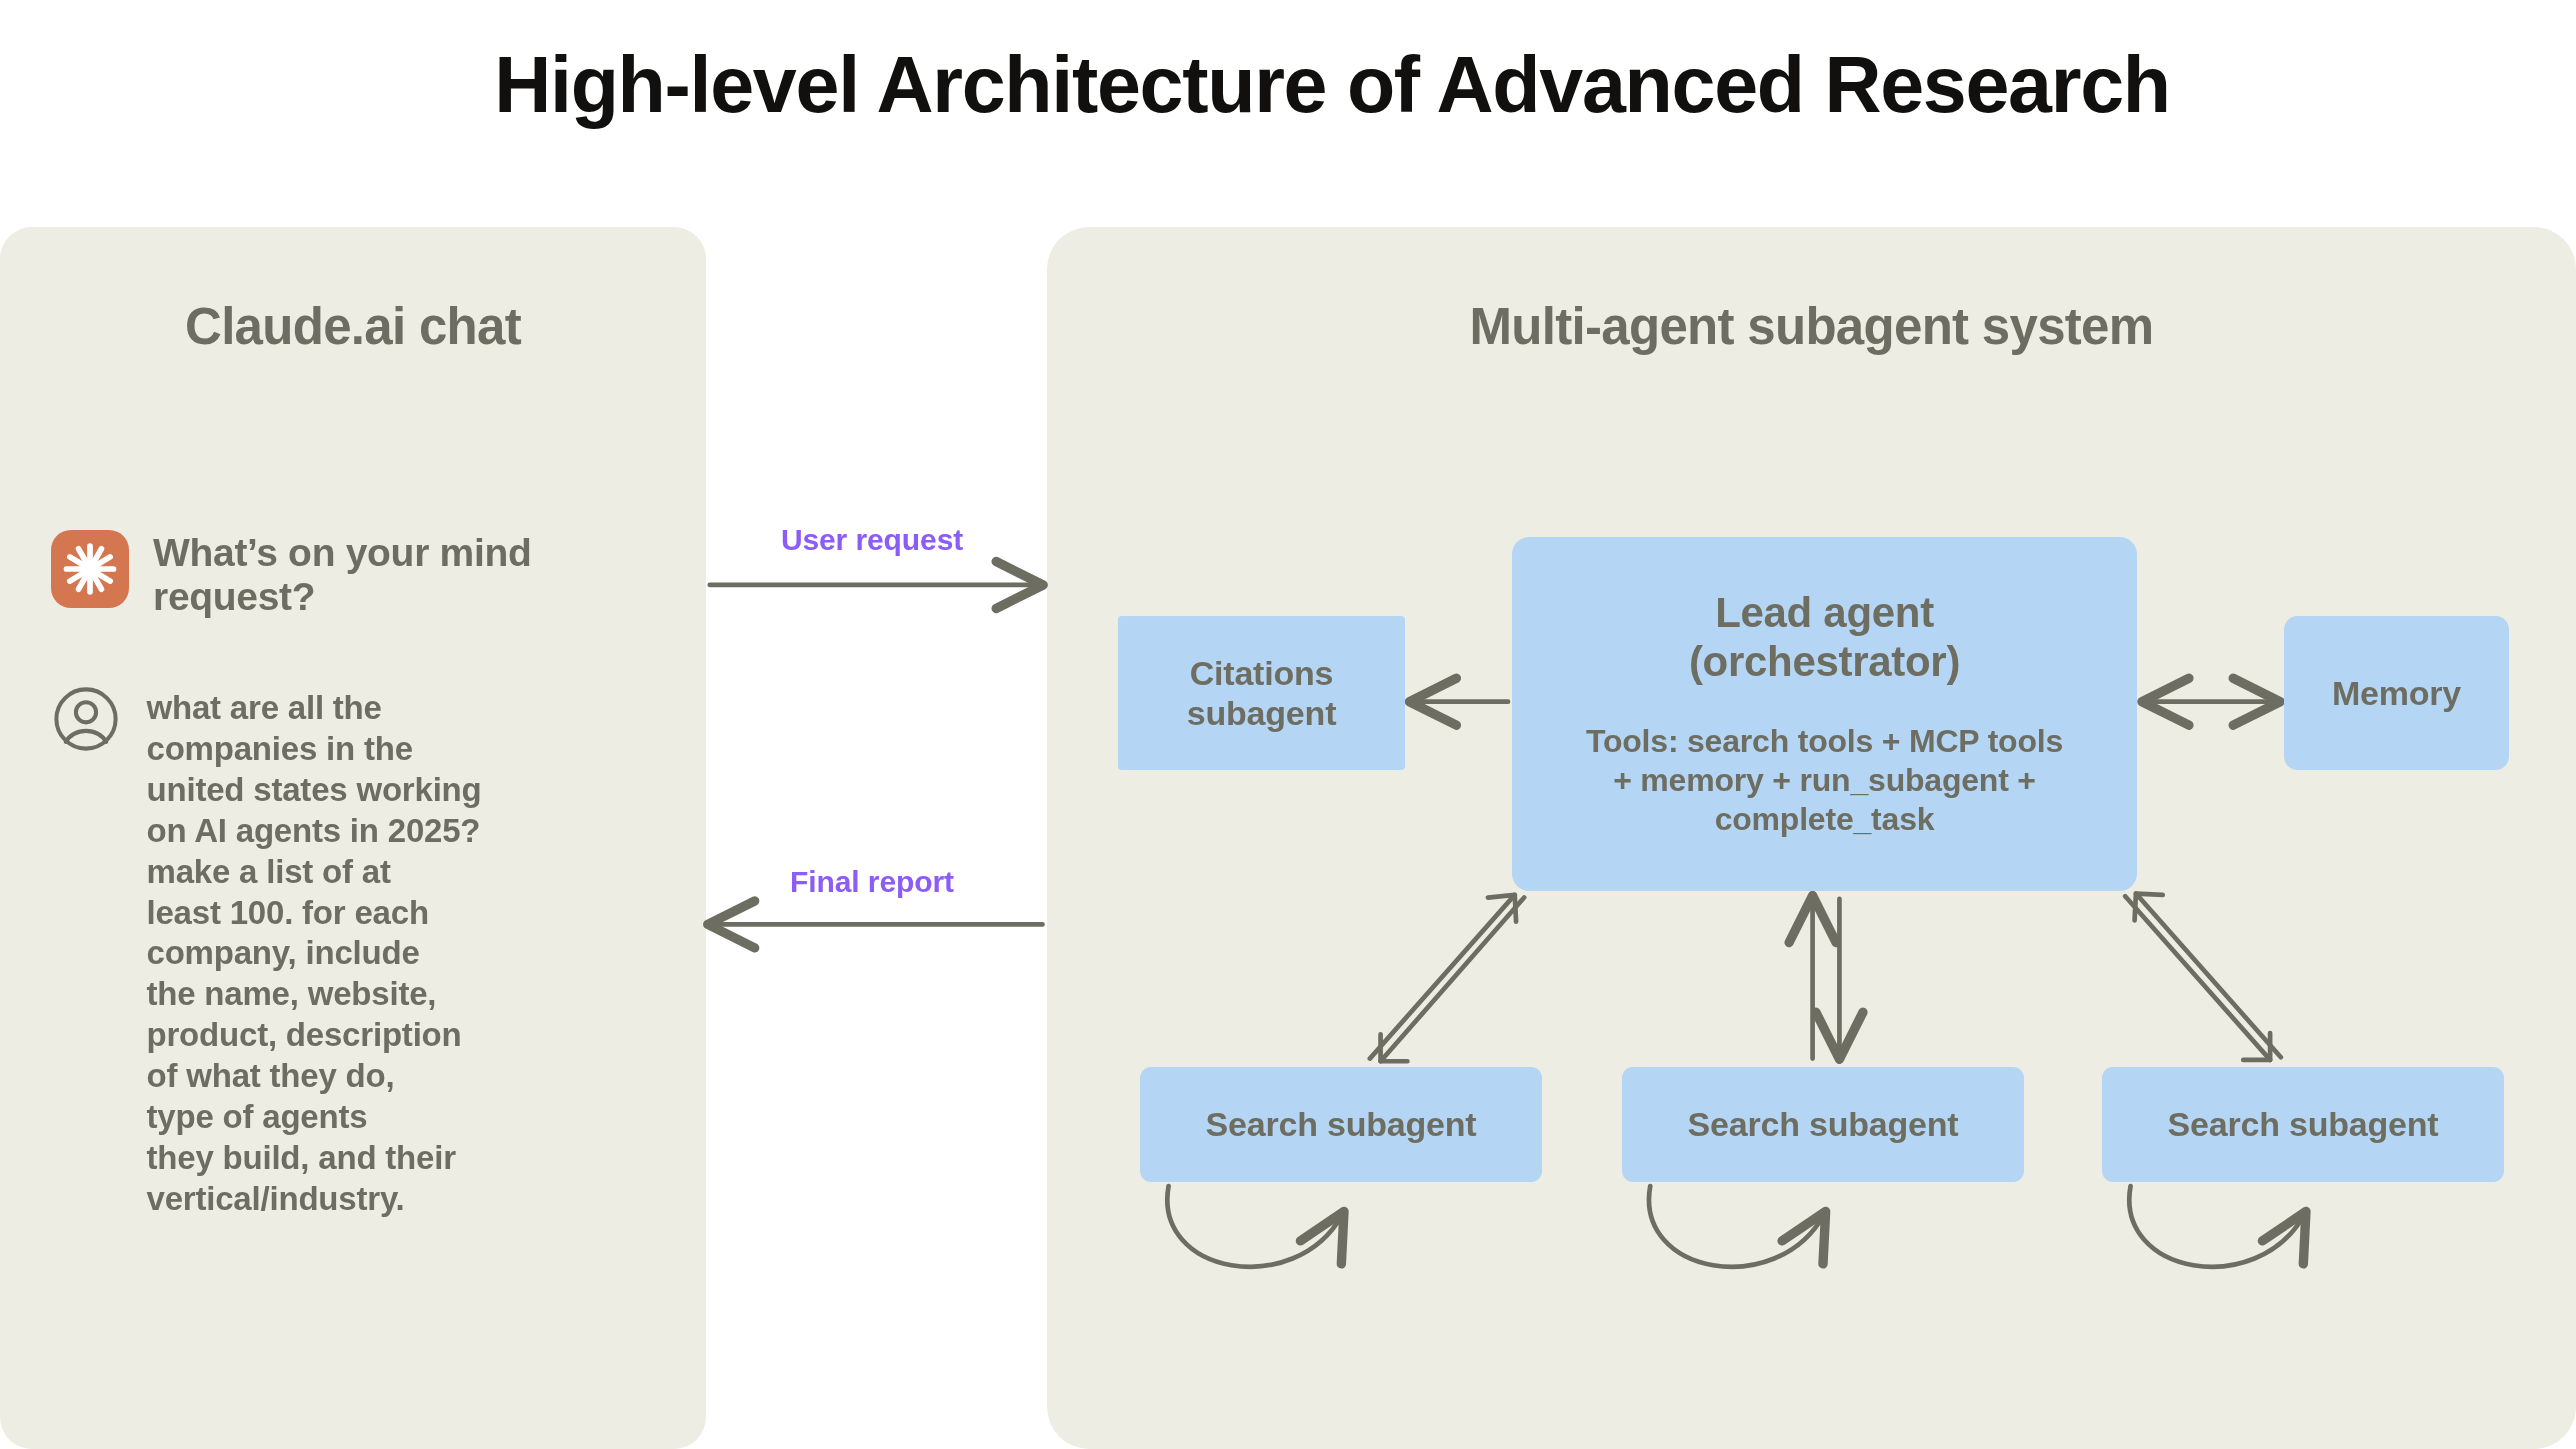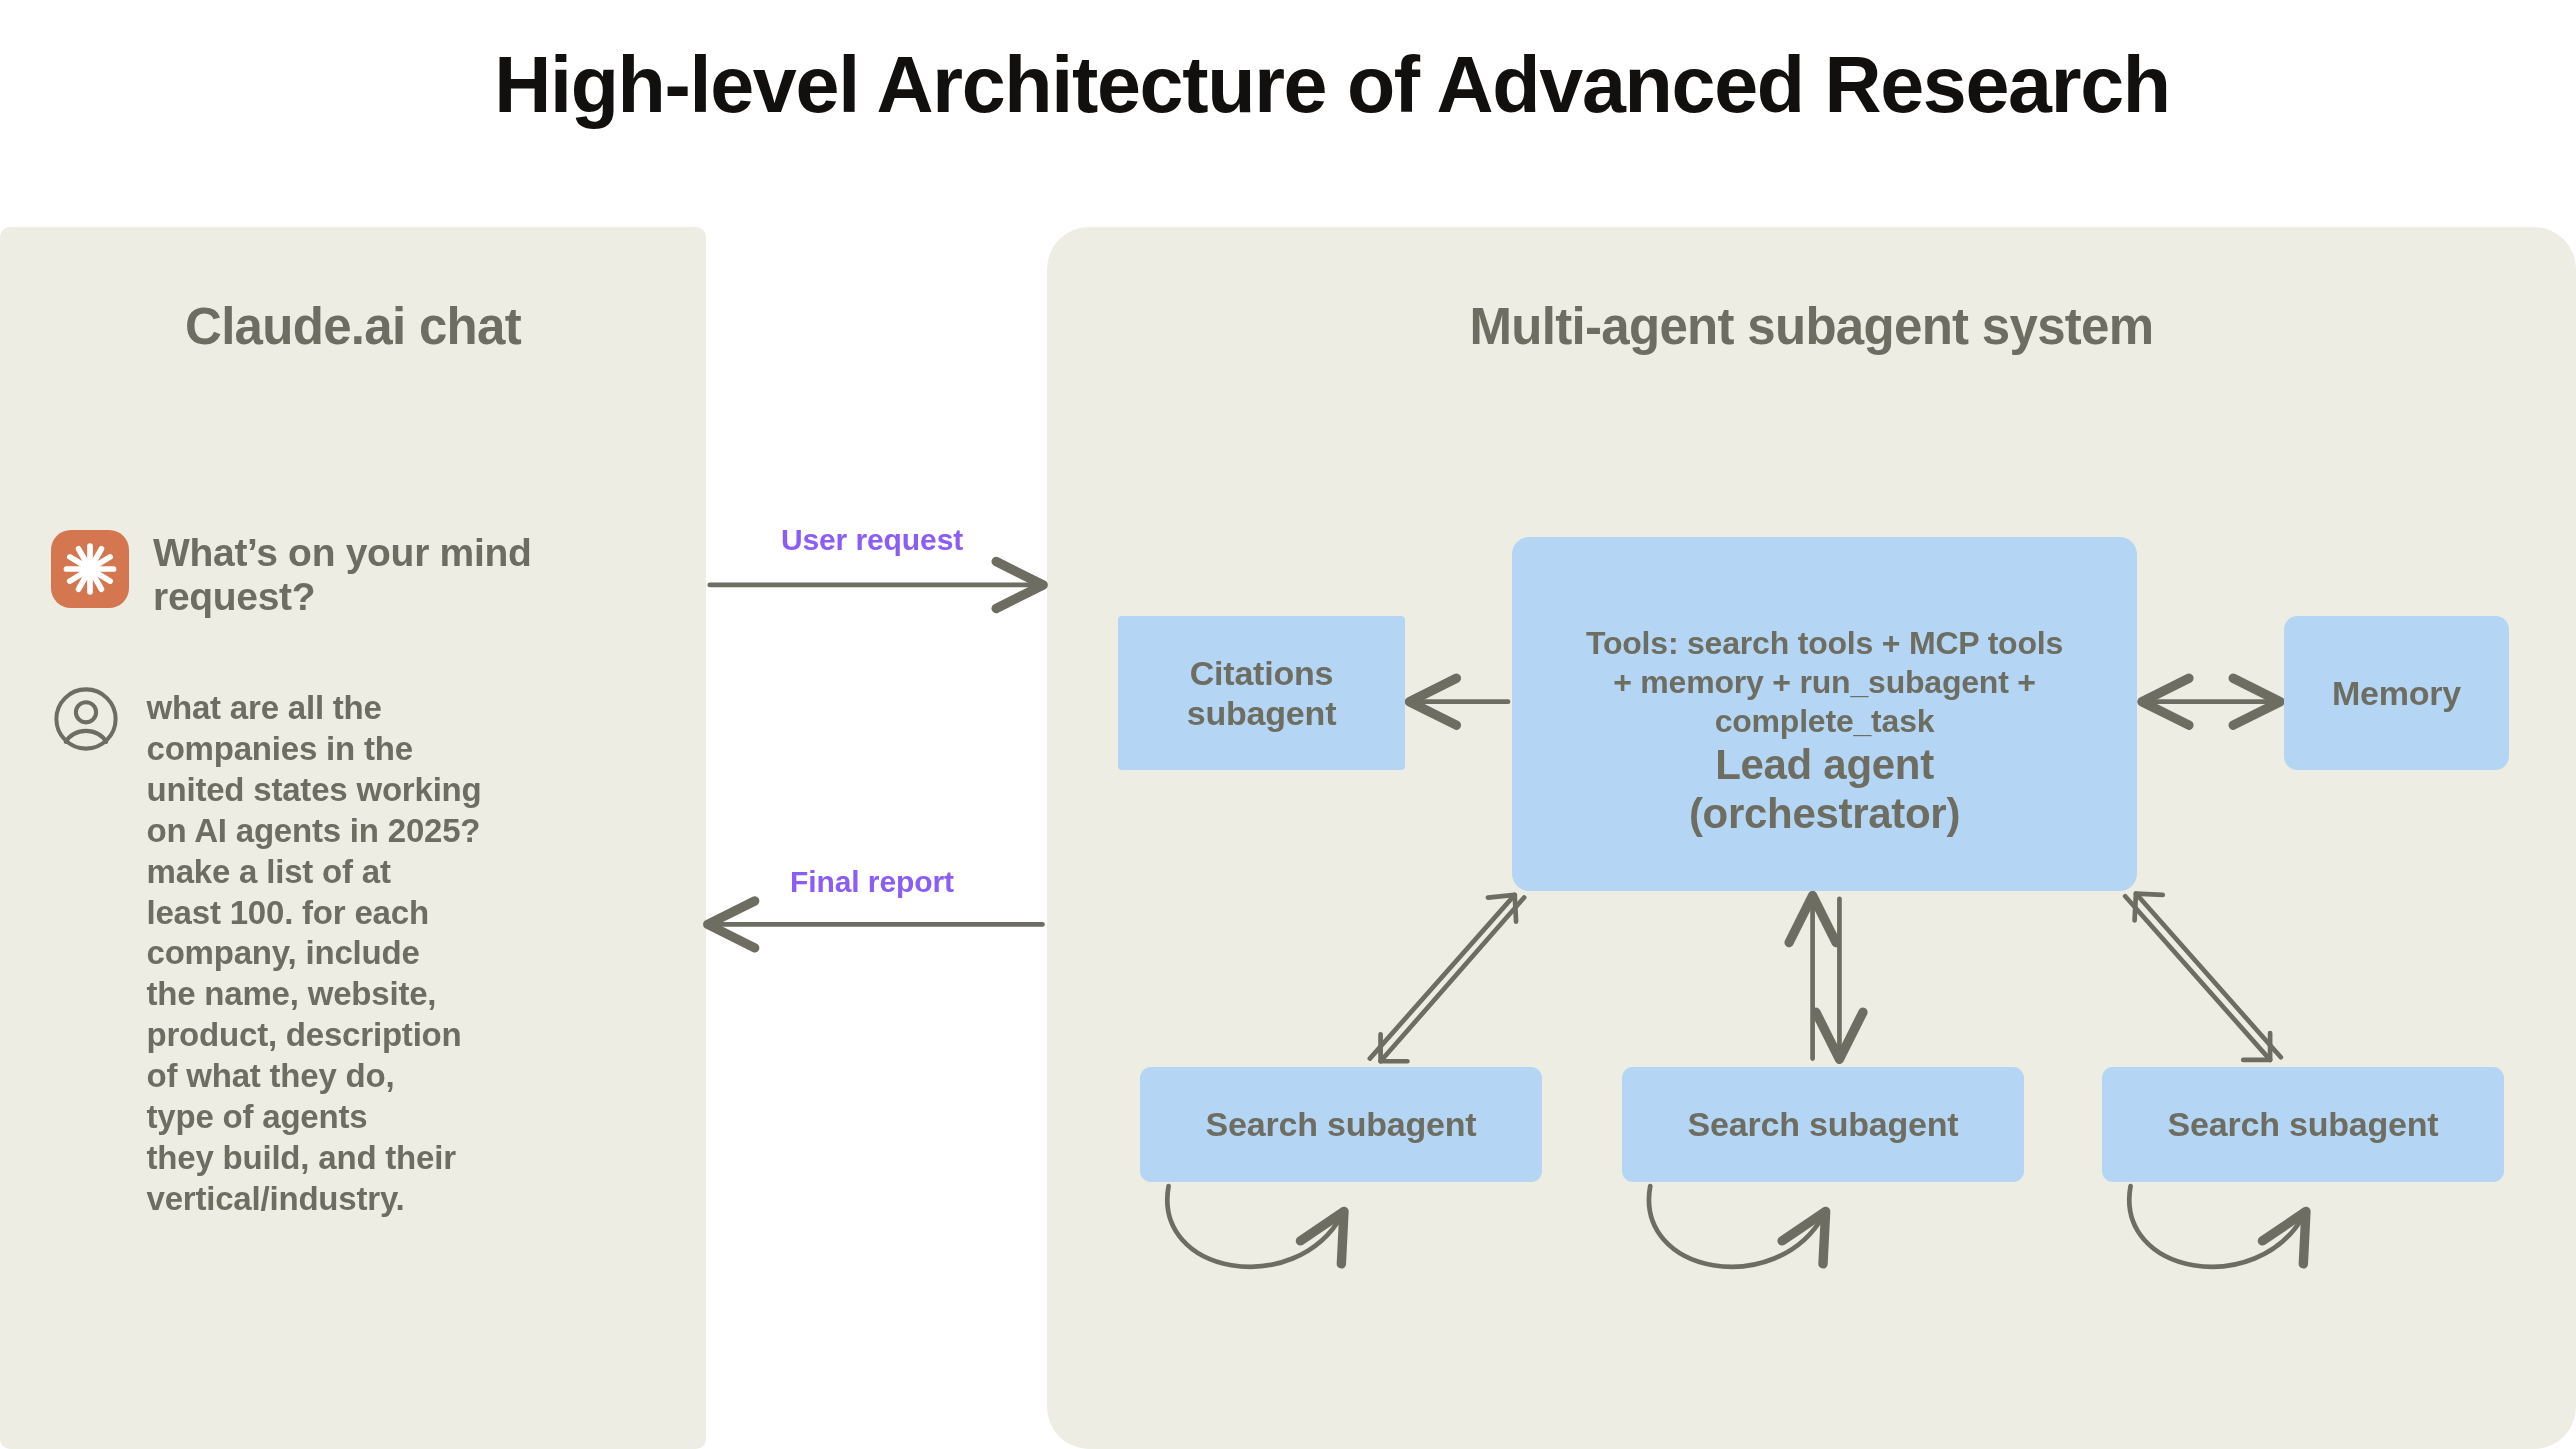--- a/index.html
+++ b/index.html
@@ -29,21 +29,21 @@
     line-height: 1.1;
     padding-left: 44px;
   }
 
   
   .panel {
     position: absolute;
     background: #EDEDE4;
     border-radius: 42px;
   }
-  #left-panel  { left: 0px;    top: 227px; width: 706px; height: 1222px; border-radius: 10px; }
+  #left-panel  { left: 0px;    top: 227px; width: 706px; height: 1222px; border-radius: 32px; }
   #right-panel { left: 1047px; top: 227px; width: 1529px; height: 1222px; border-radius: 42px; }
 
   .panel-heading {
     position: absolute;
     top: 67px;
     width: 100%;
     text-align: center;
     font-size: 51px;
     font-weight: bold;
     color: #6D6D62;
@@ -282,25 +282,25 @@
     <line x1="3400" y1="1576" x2="3184" y2="1332"></line>
     <path d="M3184 1332 l40 2 M3184 1332 l-2 40" stroke-width="7"></path>
 
     <path d="M1742 1768 C1718 1900 1930 1936 2000 1812" marker-end="url(#ah)"></path>
     <path d="M2460 1768 C2436 1900 2648 1936 2718 1812" marker-end="url(#ah)"></path>
     <path d="M3176 1768 C3152 1900 3364 1936 3434 1812" marker-end="url(#ah)"></path>
   </g>
 </svg>
 
 <div class="agent-box" id="lead-agent-box">
+  <div id="lead-agent-title">Lead agent
+(orchestrator)</div>
   <div id="lead-agent-tools">Tools: search tools + MCP tools
 + memory + run_subagent +
 complete_task</div>
-  <div id="lead-agent-title">Lead agent
-(orchestrator)</div>
 </div>
 
 <div class="agent-box" id="citations-box">
   <div id="citations-label">Citations
 subagent</div>
 </div>
 
 <div class="agent-box" id="memory-box">
   <div id="memory-label">Memory</div>
 </div>

